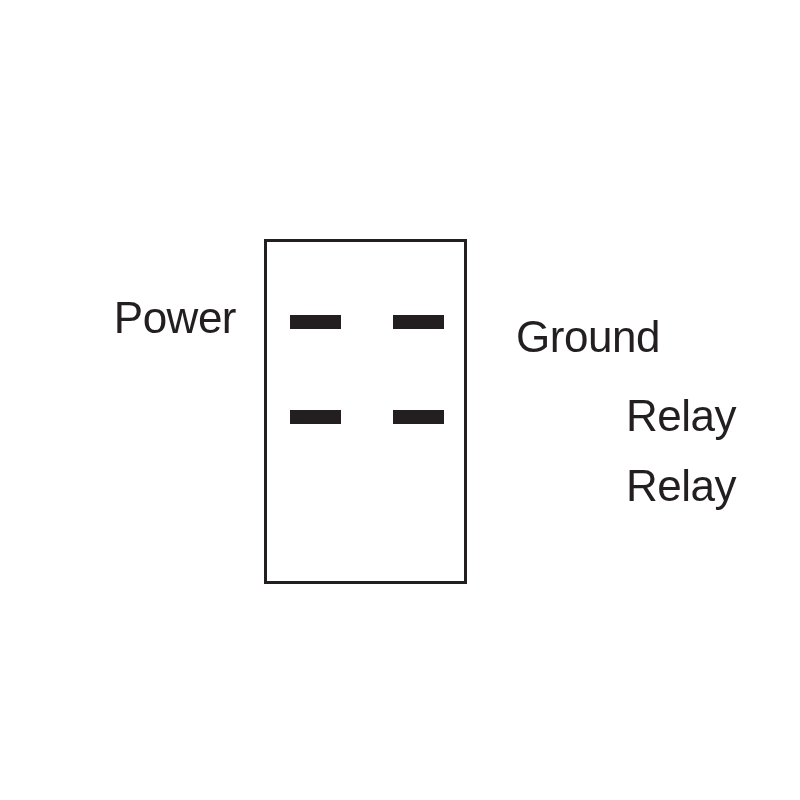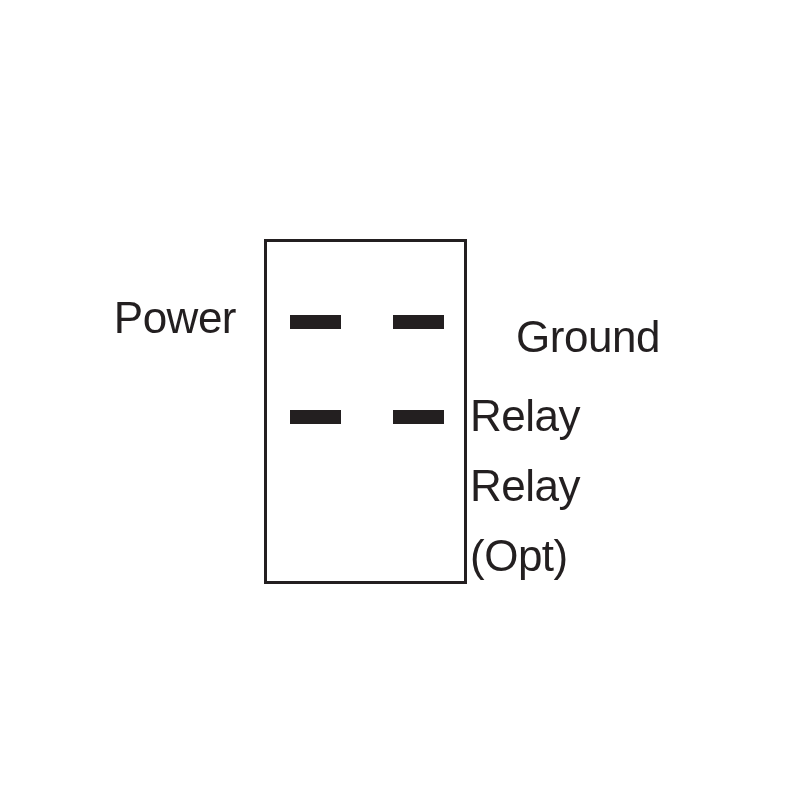--- a/index.html
+++ b/index.html
@@ -56,23 +56,23 @@
   }
   .label-ground {
     top: 283px;
     left: 460px;
     width: 256px;
     text-align: center;
     margin-top: 19px;
   }
   .label-relay {
     top: 381px;
-    left: 470px;
+    left: 480px;
     width: 256px;
-    text-align: left;
+    text-align: right;
   }
 </style>
 </head>
 <body>
 
 <div class="canvas">
 
   <div class="switch-body">
     <span class="terminal t-power"></span>
     <span class="terminal t-ground"></span>
@@ -81,16 +81,15 @@
   </div>
 
   <div class="label label-power">Power</div>
 
 
   <div class="label label-ground">Ground</div>
 
   <div class="label label-relay">
     <div>Relay</div>
     <div>Relay</div>
-    <div>(Opt)</div>
   </div>
 
 </div>
 
 </body></html>

